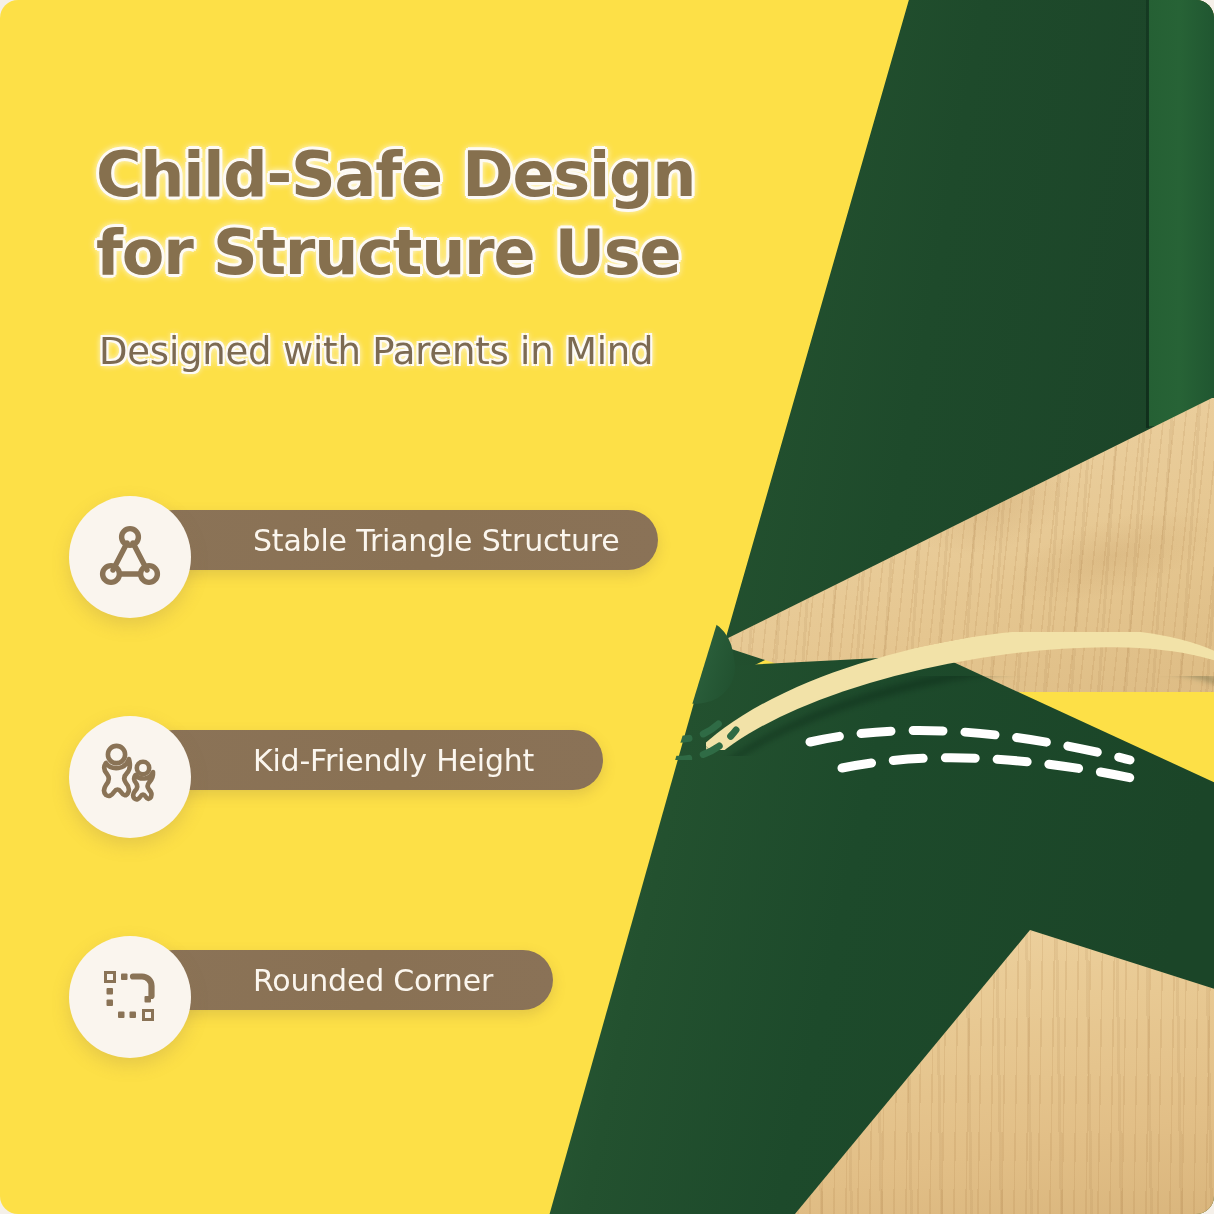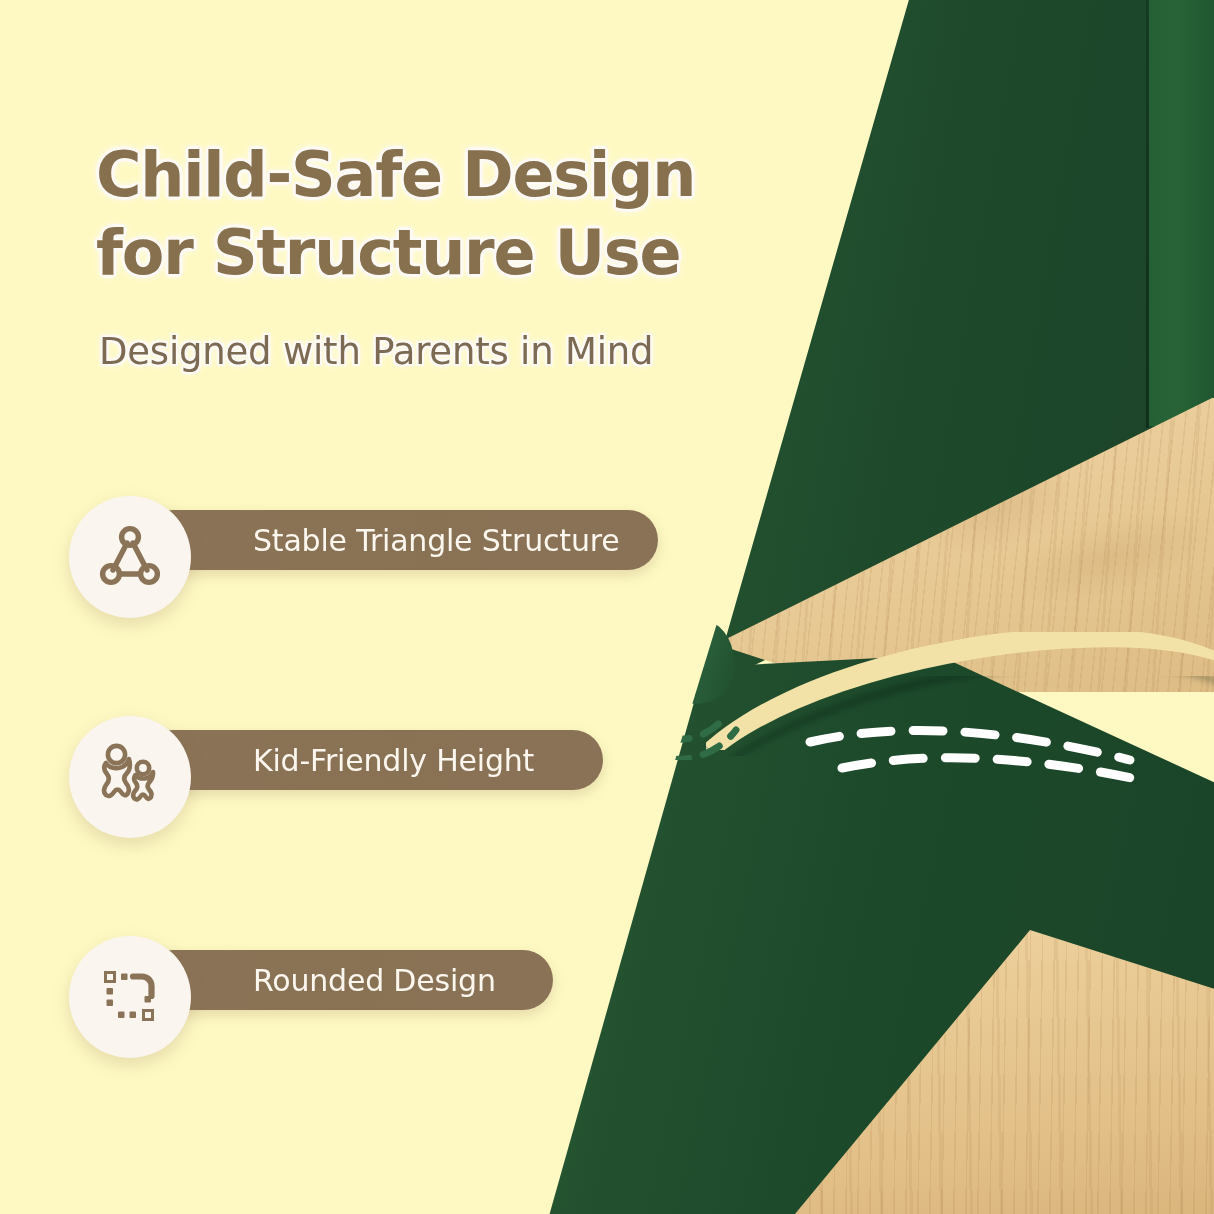--- a/index.html
+++ b/index.html
@@ -8,22 +8,23 @@
   html, body {
     width:1214px; height:1214px;
     overflow:hidden;
     background:#f5f0e9;
     font-family:"DejaVu Sans", sans-serif;
   }
 
   .poster {
     position:relative;
     width:1214px; height:1214px;
-    background:#fef9c3;
+    background:#fde047;
     overflow:hidden;
+    border-radius:18px;
   }
 
   
   .photo {
     position:absolute;
     top:0; left:0;
     width:1214px; height:1214px;
     overflow:hidden;
     
     clip-path: polygon(536px 1214px, 908px 0px, 1214px 0px, 1214px 1214px);
@@ -370,21 +371,21 @@
                      Q59.5,53 56,49.5
                      Q53,46 56.5,42
                      Q60.5,38 60,32 Z"></path>
           </g>
         </svg>
       </div>
     </div>
 
     <div class="feature">
       <div class="pill" style="width:410px">
-        <span class="pill-label">Rounded Design</span>
+        <span class="pill-label">Rounded Corner</span>
       </div>
       <div class="icon-circle">
         <svg width="68" height="68" viewBox="0 0 68 68">
           <g fill="#8a7356">
 
             <path d="M8,8 h12 v12 h-12 z M11,11 v6 h6 v-6 z"></path>
             <path d="M46,46 h12 v12 h-12 z M49,49 v6 h6 v-6 z"></path>
 
             <rect x="25" y="10.5" width="6.5" height="6.5" rx="1"></rect>
 

